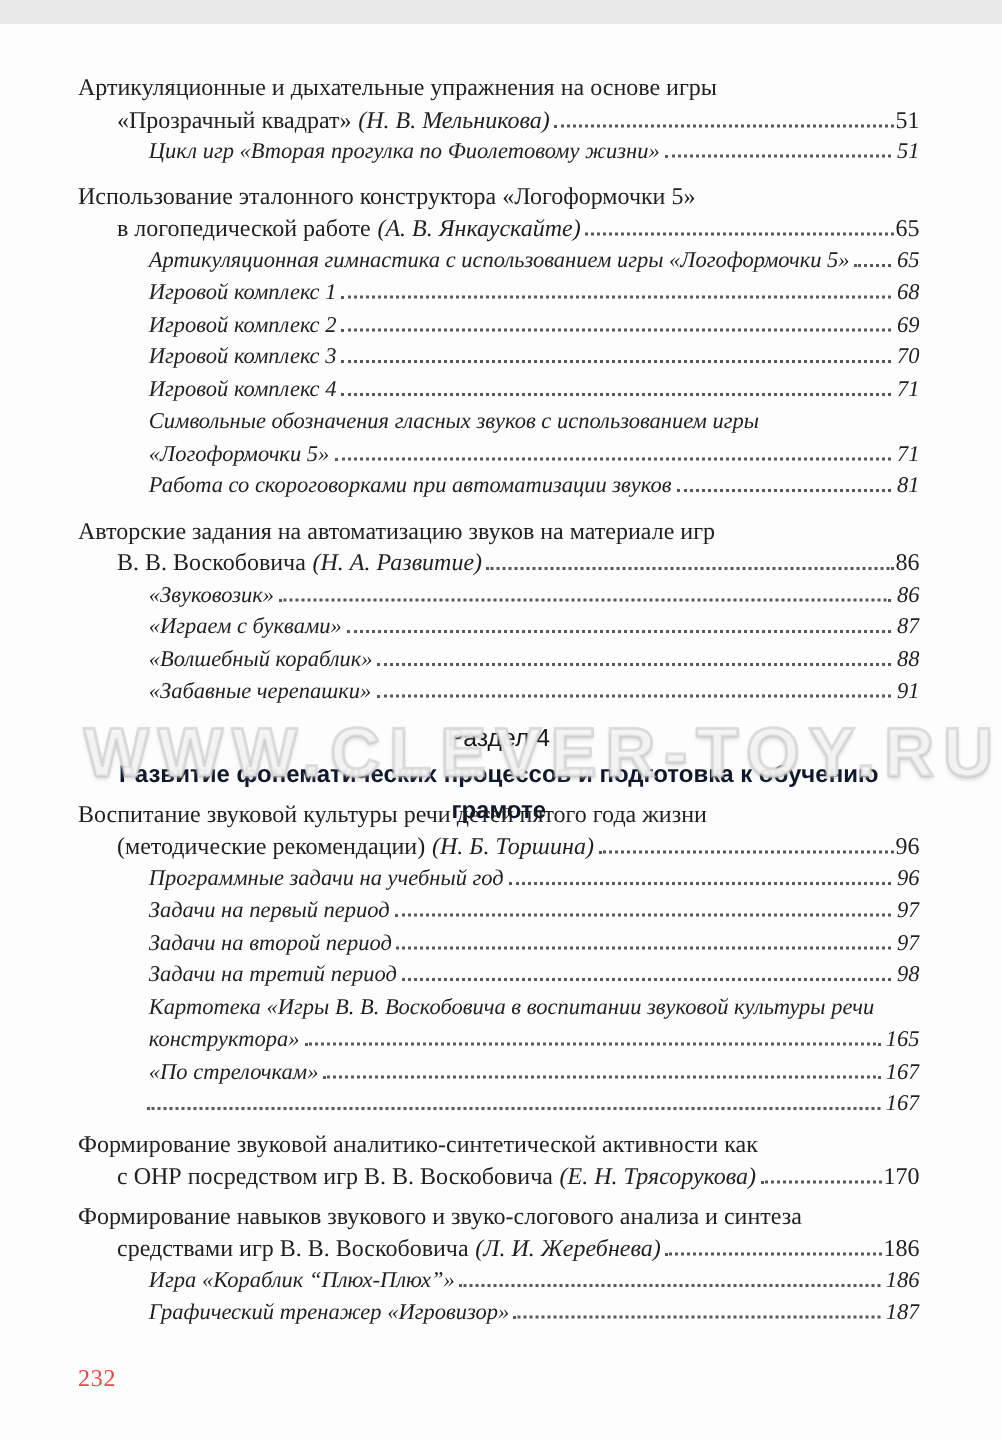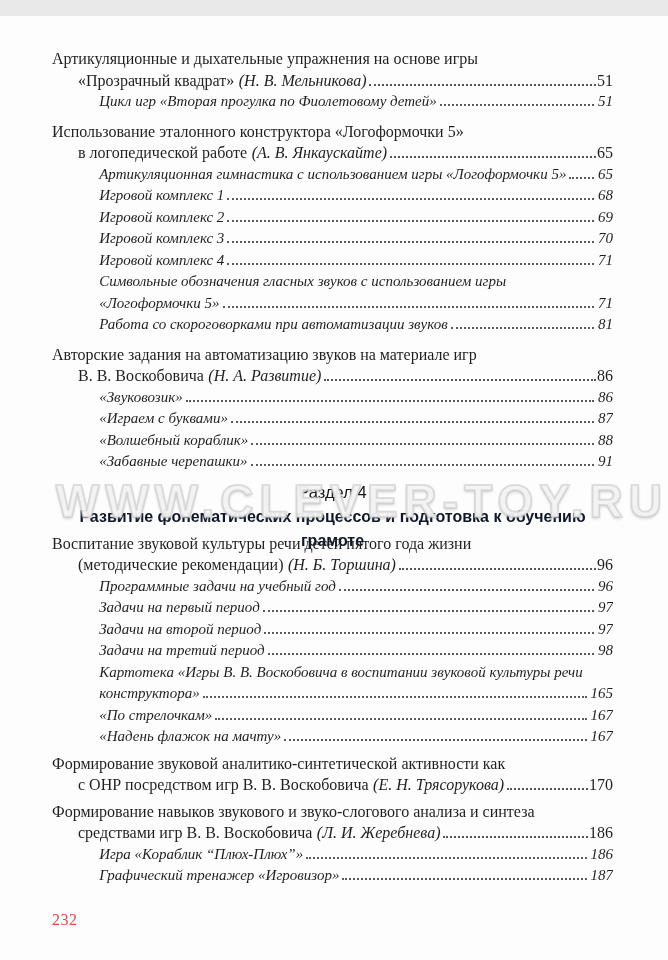--- a/index.html
+++ b/index.html
@@ -101,21 +101,21 @@
     <div id="toc1">
         <div class="line l0">
           <span class="txt"><span>Артикуляционные и дыхательные упражнения на основе игры</span></span>
         </div>
         <div class="line l0c">
           <span class="txt"><span>«Прозрачный квадрат»</span><span class="it">(Н. В. Мельникова)</span></span>
           <span class="leader"></span>
           <span class="page-num">51</span>
         </div>
         <div class="line sub">
-          <span class="txt"><span class="it">Цикл игр «Вторая прогулка по Фиолетовому детей»</span></span>
+          <span class="txt"><span class="it">Цикл игр «Вторая прогулка по Фиолетовому жизни»</span></span>
           <span class="leader"></span>
           <span class="page-num">51</span>
         </div>
         <div class="line l0 gap">
           <span class="txt"><span>Использование эталонного конструктора «Логоформочки 5»</span></span>
         </div>
         <div class="line l0c">
           <span class="txt"><span>в логопедической работе</span><span class="it">(А. В. Янкаускайте)</span></span>
           <span class="leader"></span>
           <span class="page-num">65</span>
@@ -227,21 +227,20 @@
           <span class="txt"><span class="it">конструктора»</span></span>
           <span class="leader"></span>
           <span class="page-num">165</span>
         </div>
         <div class="line sub">
           <span class="txt"><span class="it">«По стрелочкам»</span></span>
           <span class="leader"></span>
           <span class="page-num">167</span>
         </div>
         <div class="line sub">
-          <span class="txt"><span class="it">«Надень флажок на мачту»</span></span>
           <span class="leader"></span>
           <span class="page-num">167</span>
         </div>
         <div class="line l0 gap">
           <span class="txt"><span>Формирование звуковой аналитико-синтетической активности как</span></span>
         </div>
         <div class="line l0c">
           <span class="txt"><span>с ОНР посредством игр В. В. Воскобовича</span><span class="it">(Е. Н. Трясорукова)</span></span>
           <span class="leader"></span>
           <span class="page-num">170</span>

